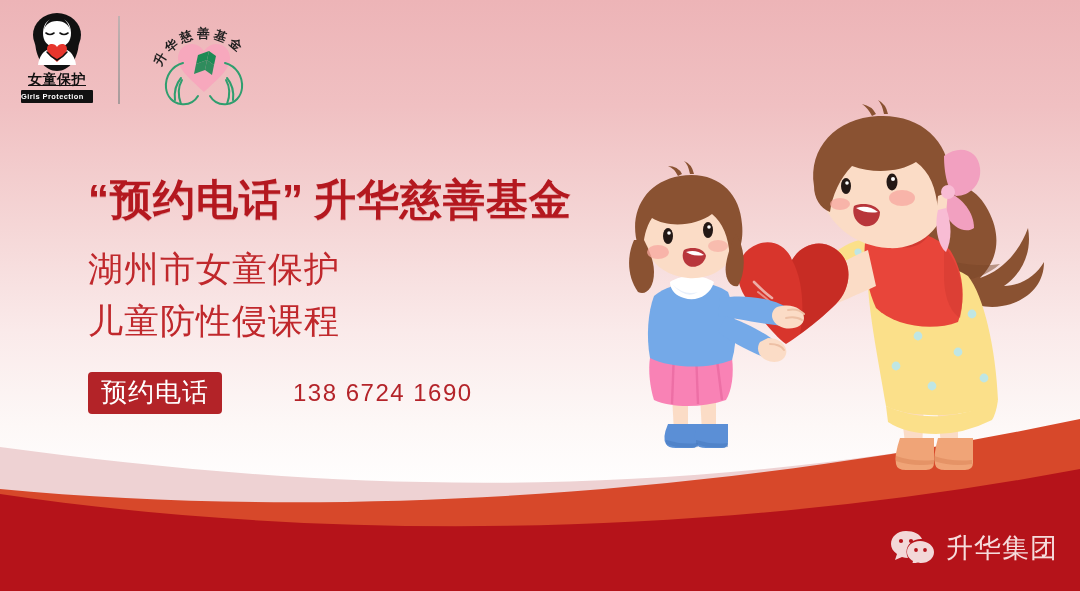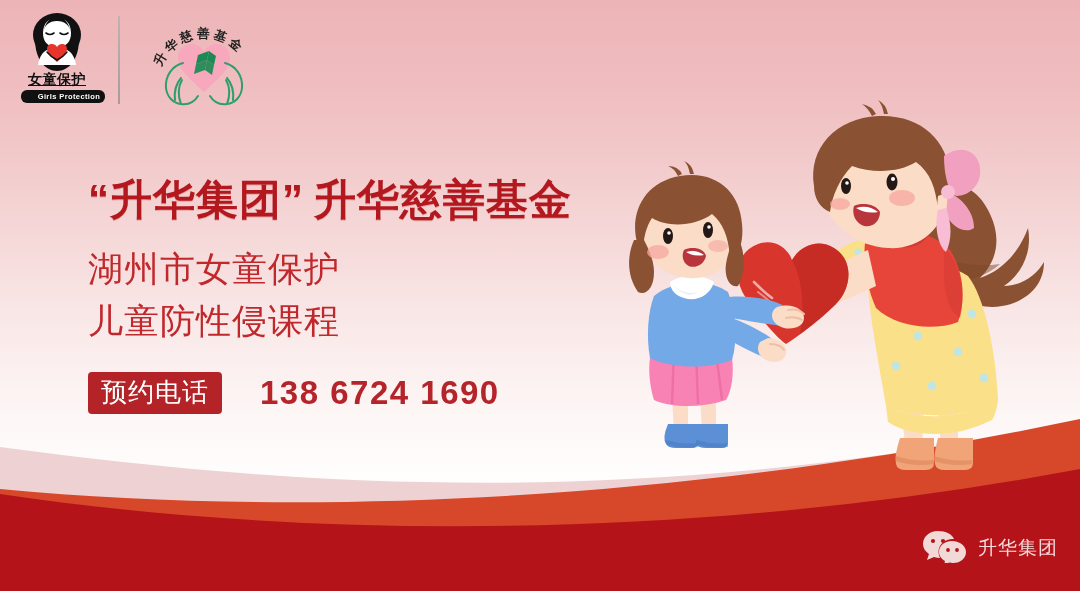--- a/index.html
+++ b/index.html
@@ -16,22 +16,22 @@
   .wave{position:absolute;left:0;bottom:0;width:1080px;height:230px;}
   .wave svg{display:block;width:1080px;height:230px;}
 
   
   .logobar{position:absolute;left:0;top:0;width:620px;height:120px;}
 
   .logo-girl{position:absolute;left:16px;top:11px;width:82px;height:96px;}
   .gp-mark{position:absolute;left:9px;top:0;width:64px;height:62px;}
   .gp-name{position:absolute;left:0;top:60px;width:82px;text-align:center;
     font-size:14px;font-weight:bold;color:#111;letter-spacing:.5px;line-height:16px;text-decoration:underline;}
-  .gp-sub{position:absolute;left:5px;top:79px;width:72px;height:13px;background:#111;border-radius:6px;
-    color:#fff;font-size:7.5px;font-weight:bold;letter-spacing:.4px;line-height:13px;text-align:center;padding-left:12px;}
+  .gp-sub{position:absolute;left:5px;top:79px;width:72px;height:13px;background:#111;border-radius:1px;
+    color:#fff;font-size:7.5px;font-weight:bold;letter-spacing:.4px;line-height:13px;}
 
   .divider{position:absolute;left:118px;top:16px;width:2px;height:88px;
     background:linear-gradient(180deg,#b9b0b0,#9c9494);opacity:.85;}
 
   .logo-charity{position:absolute;left:145px;top:8px;width:118px;height:104px;}
 
   
   .headline{
     position:absolute;left:88px;top:176px;
     font-size:42px;font-weight:bold;color:#b4181f;
@@ -39,33 +39,33 @@
     text-shadow:0 1px 0 rgba(180,24,31,.25);
   }
   .headline .sp{display:inline-block;width:10px;}
   .subline{
     position:absolute;left:88px;
     font-size:35px;color:#c0282c;letter-spacing:1px;white-space:nowrap;line-height:42px;
   }
   .subline.l1{top:248px;}
   .subline.l2{top:300px;}
 
-  .phonerow{position:absolute;left:88px;top:372px;height:42px;display:flex;align-items:center;}
+  .phonerow{position:absolute;left:88px;top:372px;height:42px;display:flex;align-items:center;gap:45px;}
   .phone-badge{
     background:#b32328;color:#ffffff;font-size:26px;letter-spacing:1px;
     padding:5px 13px 7px 13px;border-radius:4px;line-height:30px;white-space:nowrap;
   }
   .phone-number{
-    margin-left:38px;color:#b4242a;font-size:33px;font-weight:bold;
+    margin-left:26px;color:#b4242a;font-size:24px;font-weight:normal;
     letter-spacing:1.5px;white-space:nowrap;
   }
 
   
   .wechat{position:absolute;right:22px;bottom:24px;display:flex;align-items:center;}
-  .wechat-label{margin-left:12px;color:#f6dcdc;font-size:19px;letter-spacing:1px;white-space:nowrap;}
+  .wechat-label{margin-left:12px;color:#f6dcdc;font-size:27px;letter-spacing:1px;white-space:nowrap;}
 
   
   .illus{position:absolute;left:600px;top:100px;width:480px;height:400px;}
   .illus svg{display:block;width:480px;height:400px;}
 </style>
 </head>
 <body>
 
 <div class="poster">
 
@@ -121,21 +121,21 @@
           <path d="M30 92 C29 84 31 76 36 70"></path>
           <path d="M80 55 C91 58 98 68 97 80 C96 89 90 95 82 96 C74 97 68 93 65 88"></path>
           <path d="M82 96 C85 88 85 79 81 72"></path>
           <path d="M88 92 C89 84 87 76 82 70"></path>
         </g>
       </svg>
     </div>
   </div>
 
   <div class="headline">
-    <span>“升华集团”</span><span class="sp"></span><span>升华慈善基金</span>
+    <span>“预约电话”</span><span class="sp"></span><span>升华慈善基金</span>
   </div>
 
   <div class="subline l2">儿童防性侵课程</div>
   <div class="subline l1">湖州市女童保护</div>
 
   <div class="phonerow">
     <div class="phone-badge">预约电话</div>
     <div class="phone-number">138 6724 1690</div>
   </div>
 

